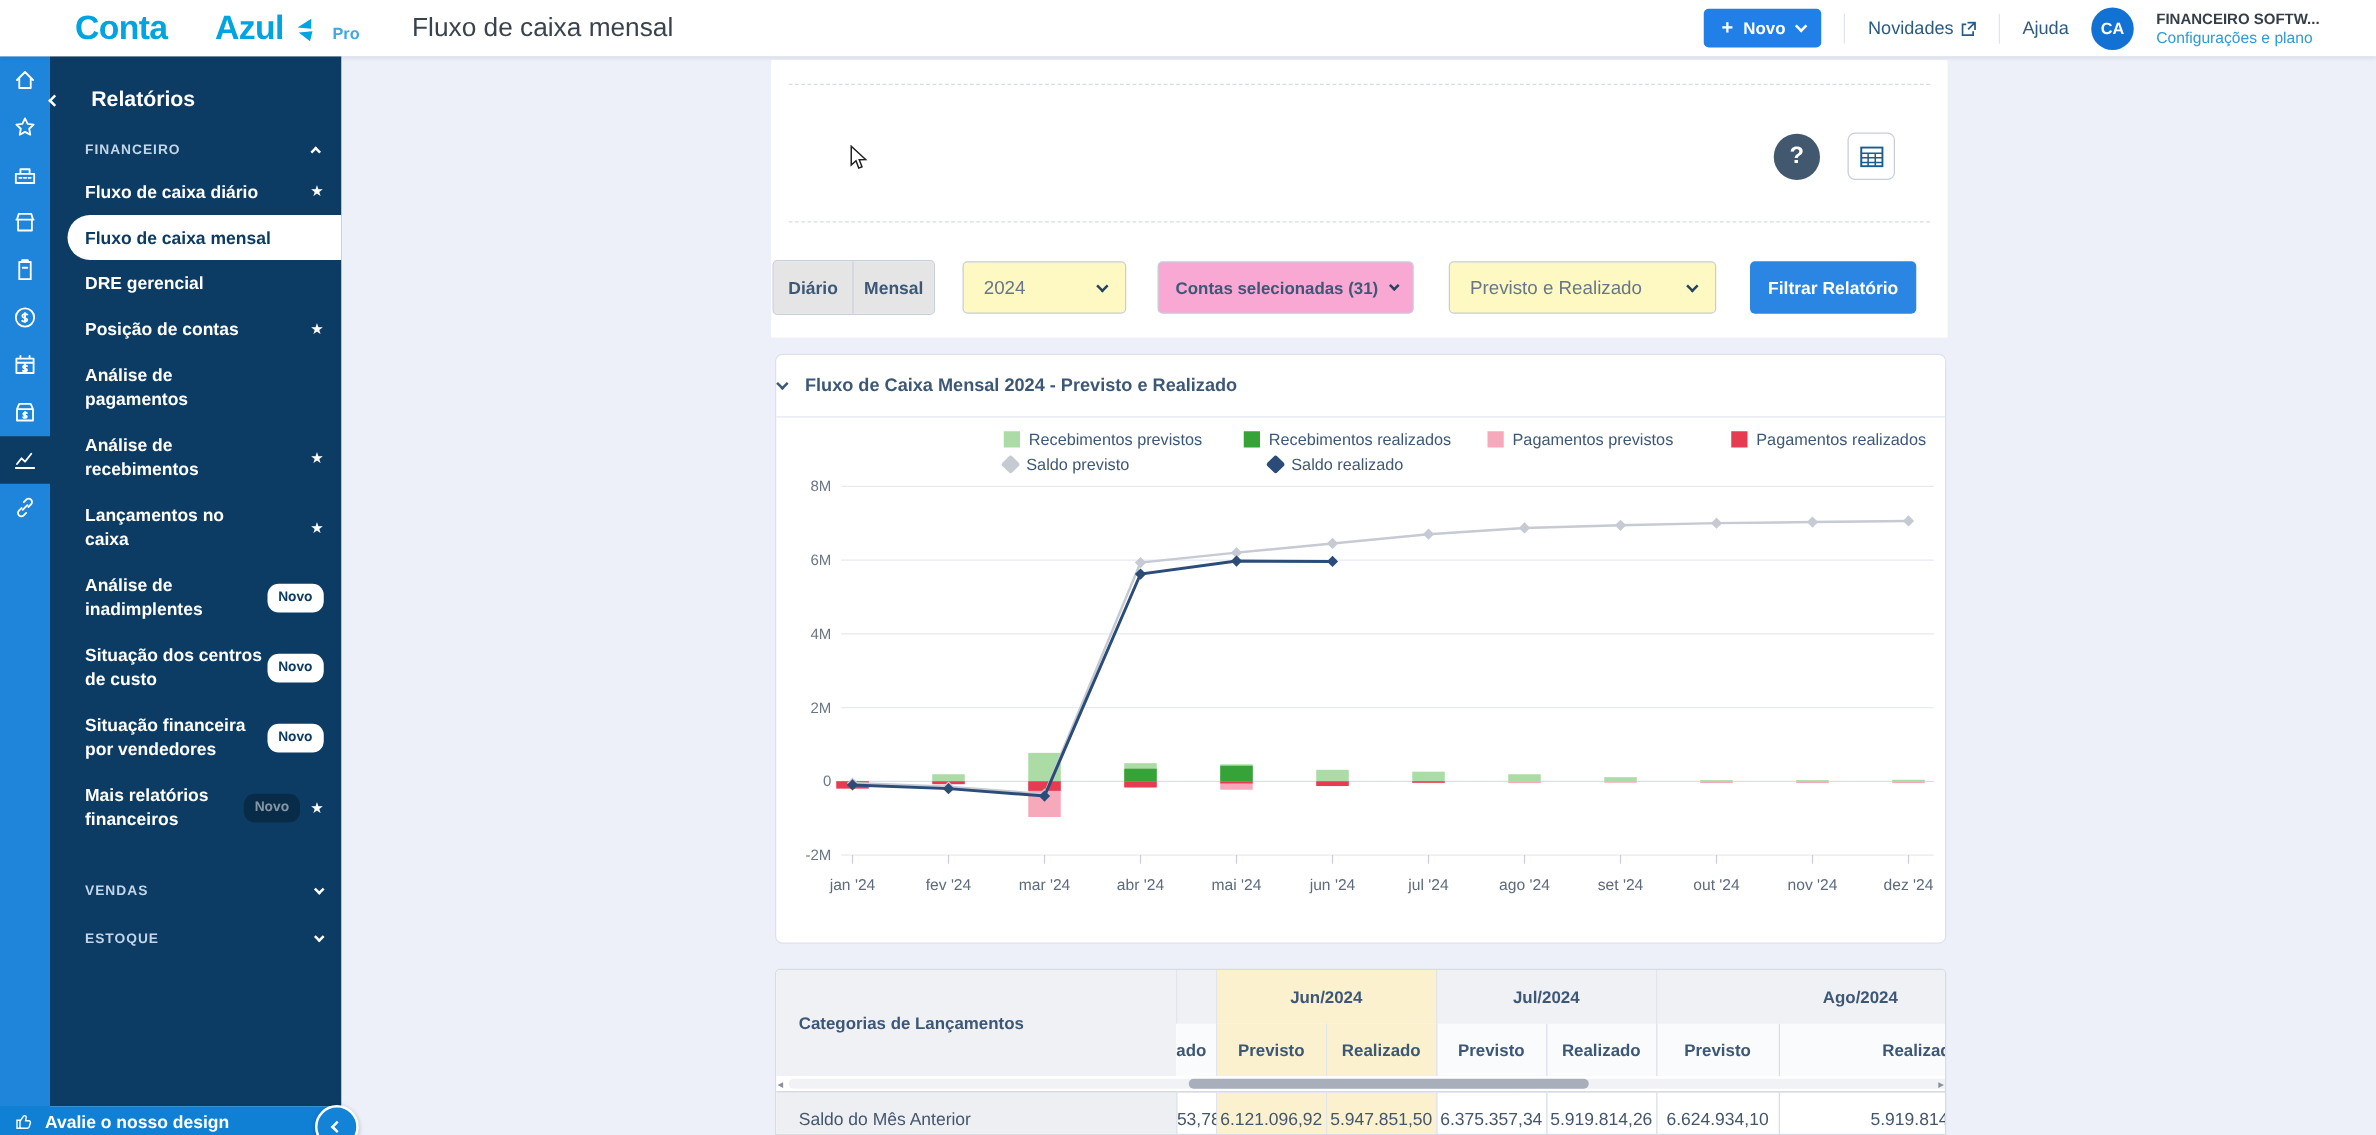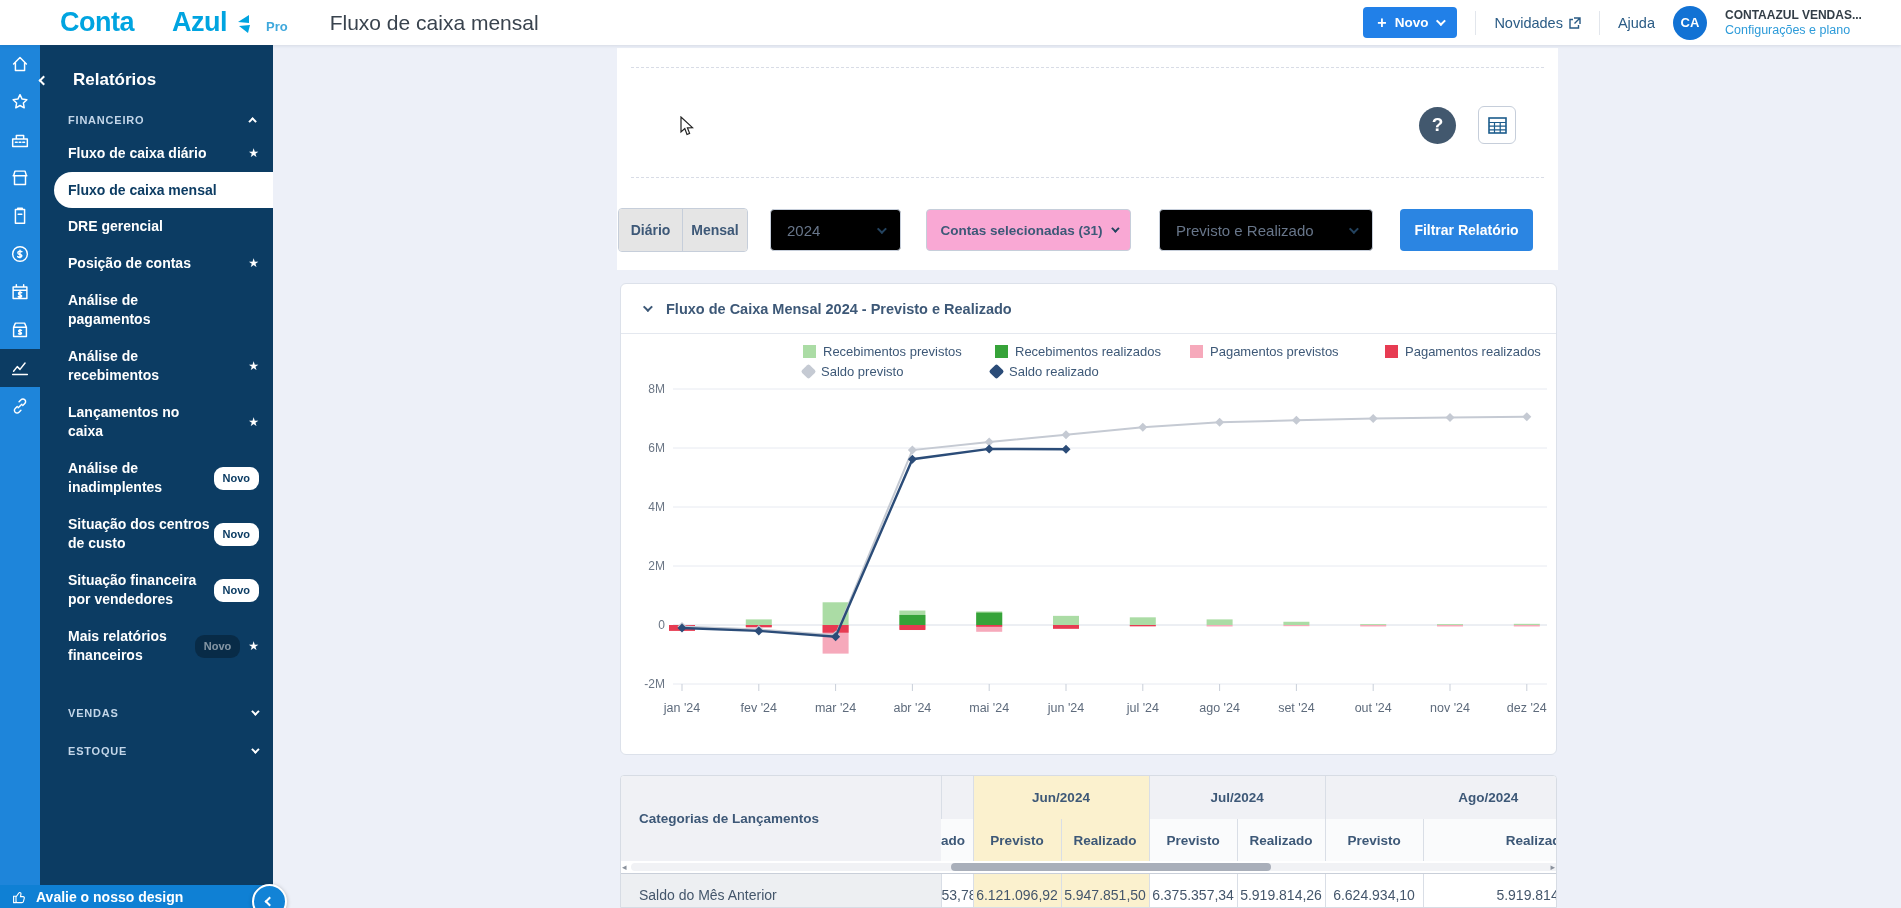--- a/index.html
+++ b/index.html
@@ -68,31 +68,31 @@
   .icon-btns { position:absolute; right:42px; top:58px; display:flex; align-items:center; gap:22px; }
   .help-btn { width:37px; height:37px; border-radius:50%; background:#42586E; color:#fff; font-size:19px;
               font-weight:bold; display:flex; align-items:center; justify-content:center; cursor:pointer; }
   .grid-btn { width:38px; height:38px; border-radius:6px; background:#fff; border:1px solid #C6CEDA;
               display:flex; align-items:center; justify-content:center; cursor:pointer; }
   .controls { position:absolute; left:1px; top:160px; display:flex; align-items:center; }
   .seg { display:flex; border:1px solid #C6CEDA; border-radius:4px; overflow:hidden; background:#F5F7FA; }
   .seg button { width:64px; height:42px; background:#e5e5e5; border:none; font-size:14px; font-weight:bold;
                 color:#3D5877; cursor:pointer; font-family:inherit; }
   .seg button:first-child { border-right:1px solid #C6CEDA; }
-  .sel { height:42px; background:#000000; border:1px solid #C6CEDA; border-radius:4px; display:flex;
+  .sel { height:42px; background:#fef9c3; border:1px solid #C6CEDA; border-radius:4px; display:flex;
          align-items:center; justify-content:space-between; padding:0 16px; font-size:15px; color:#68768A; cursor:pointer; }
   .accounts-btn { height:42px; background:#f9a8d4; border:1px solid #C6CEDA; border-radius:4px; display:flex;
          align-items:center; justify-content:center; gap:8px; font-size:13.5px; font-weight:bold; color:#3D5877; cursor:pointer; }
   .filtrar-btn { height:42px; width:133px; background:#2B85E2; color:#fff; border:none; border-radius:4px;
                  font-size:14px; font-weight:bold; cursor:pointer; font-family:inherit; }
 
   
   .chart-card { position:absolute; left:620px; top:283px; width:937px; height:472px; background:#fff;
                 border:1px solid #DCE1EA; border-radius:6px; }
-  .chart-head { height:50px; display:flex; align-items:center; gap:16px; padding-left:22px;
+  .chart-head { height:50px; display:flex; align-items:center; gap:16px; 
                 border-bottom:1px solid #E4E8EF; font-size:14.5px; font-weight:bold; color:#3D5877; }
   .legend-item { position:absolute; display:flex; align-items:center; gap:7px; font-size:13px; color:#3D5877; }
   .sw { width:13px; height:13px; }
   .dia { width:11px; height:11px; transform:rotate(45deg); border-radius:2px; }
 
   
   .table-card { position:absolute; left:620px; top:775px; width:937px; height:133px; background:#fff;
                 border:1px solid #D7DCE4; border-radius:4px 4px 0 0; overflow:hidden; }
   table.rep { border-collapse:collapse; table-layout:fixed; width:1030px; }
   table.rep td { border-left:1px solid #D9DEE6; font-size:13.5px; color:#3D5877; text-align:center;
@@ -142,21 +142,21 @@
         <svg width="12" height="12" viewBox="0 0 12 12">
             <path d="M5 1h6v6 M11 1L5.5 6.5 M4 2.5H1v8.5h8.5V8" fill="none" stroke="#2A5B85" stroke-width="1.4"></path>
           </svg>
       </div>
       <div class="hsep"></div>
       <div class="hlink">
         <span>Ajuda</span>
       </div>
       <div class="avatar">CA</div>
       <div class="company">
-        <div class="nm">CONTAAZUL VENDAS...</div>
+        <div class="nm">FINANCEIRO SOFTW...</div>
         <div class="cfg">Configurações e plano</div>
       </div>
     </div>
   </div>
 
   <div class="rail" id="rail">
       <div class="rail-ico">
         <svg width="22" height="22" viewBox="0 0 24 24">
           <path d="M5 12 L12 5 L19 12 M7 10.5V19h10v-8.5" fill="none" stroke="#fff" stroke-width="1.6" stroke-linecap="round" stroke-linejoin="round"></path>
         </svg>
@@ -423,21 +423,21 @@
         <span>Pagamentos previstos</span>
       </div>
       <div class="legend-item" style="left: 764px; top: 60px;">
         <span class="sw" style="background: rgb(231, 59, 82);"></span>
         <span>Pagamentos realizados</span>
       </div>
       <div class="legend-item" style="left: 182px; top: 80px;">
         <span class="dia" style="background: rgb(197, 202, 211);"></span>
         <span>Saldo previsto</span>
       </div>
-      <div class="legend-item" style="left: 370px; top: 80px; text-align: center;">
+      <div class="legend-item" style="left: 394px; top: 80px; text-align: center;">
         <span class="dia" style="background: rgb(43, 76, 120);"></span>
         <span>Saldo realizado</span>
       </div>
     </div>
 
   <div class="table-card">
     <table class="rep" id="reptable">
         <colgroup>
           <col style="width: 320px;">
           <col style="width: 32px;">

